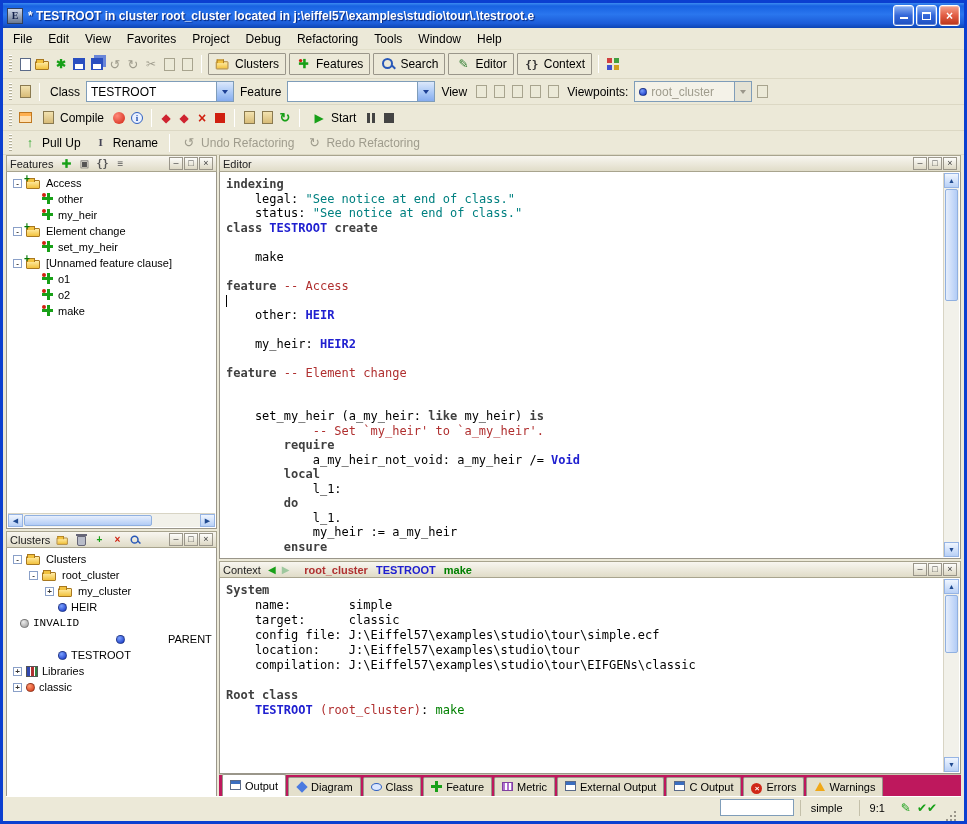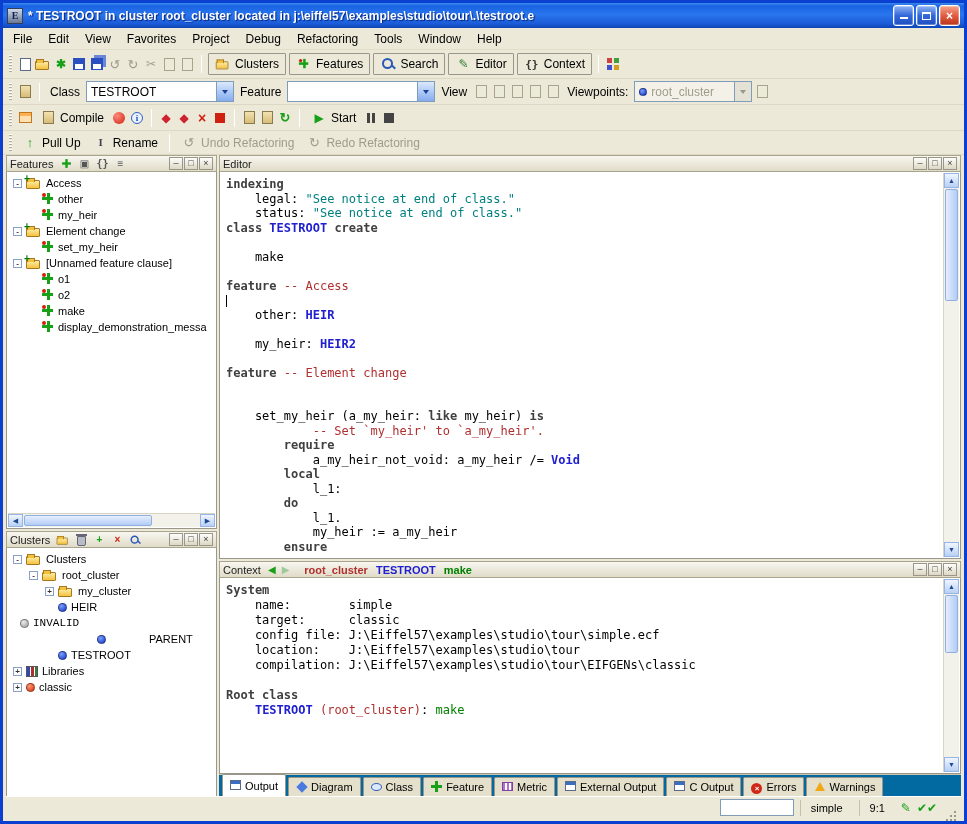--- a/index.html
+++ b/index.html
@@ -130,21 +130,21 @@
 .hscroll .sarr{width:15px}
 .sthumb{background:linear-gradient(90deg,#e6eefc,#b2ccf6);border:1px solid #90b0e0;border-radius:2px}
 .hscroll .sthumb{background:linear-gradient(180deg,#e6eefc,#b2ccf6)}
 
 
 .crumb{font-weight:bold;margin-right:8px}
 .navarr{color:#18a018;font-size:10px;margin:0 1px}
 .navarr.dim{color:#9ec89e}
 
 
-.tabs{position:absolute;left:0;right:0;bottom:0;height:22px;background:#0369a1;display:flex;align-items:flex-end;gap:2px;padding-left:3px;border-top:1px solid #c8c4b0}
+.tabs{position:absolute;left:0;right:0;bottom:0;height:22px;background:#be185d;display:flex;align-items:flex-end;gap:2px;padding-left:3px;border-top:1px solid #c8c4b0}
 .tab{display:flex;align-items:center;gap:4px;font-size:11px;padding:2px 7px;border:1px solid #9a968a;border-bottom:none;background:#e4e0cc;height:19px;border-radius:2px 2px 0 0;white-space:nowrap}
 .tab.sel{background:#fff;height:22px}
 .ti{width:11px;height:11px;flex:none;display:inline-flex;align-items:center;justify-content:center}
 .ti-win{width:11px;height:10px;background:#fff;border:1px solid #5a6a88;position:relative}
 .ti-win::before{content:"";position:absolute;top:0;left:0;right:0;height:3px;background:#3a6ec0}
 .ti-diamond{width:8px;height:8px;background:#4a7ae0;transform:rotate(45deg)}
 .ti-ellipse{width:11px;height:8px;border-radius:50%;background:#dce8ff;border:1px solid #3060c0}
 .ti-metric{width:11px;height:9px;border:1px solid #8040a0;background:repeating-linear-gradient(90deg,#b070d0 0 2px,#fff 2px 4px)}
 .ti-err{width:11px;height:11px;border-radius:50%;background:#d02818;color:#fff;font:bold 8px/11px "Liberation Sans",sans-serif;text-align:center}
 .ti-warn{width:0;height:0;border-left:5px solid transparent;border-right:5px solid transparent;border-bottom:9px solid #f0a818}
@@ -475,27 +475,20 @@
               </span>
               <span class="tlabel">o2</span>
             </div>
             <div class="trow" style="padding-left: 22px;">
               <span class="tgspacer"></span>
               <span class="i-feature">
                 <span class="fdot"></span>
               </span>
               <span class="tlabel">make</span>
             </div>
-            <div class="trow" style="padding-left: 22px;">
-              <span class="tgspacer"></span>
-              <span class="i-feature">
-                <span class="fdot"></span>
-              </span>
-              <span class="tlabel">display_demonstration_messa</span>
-            </div>
           </div>
         <div class="hscroll">
           <span class="sarr">◀</span>
           <span class="sthumb" style="width:128px;margin:1px"></span>
           <span class="sarr" style="margin-left:auto">▶</span>
         </div>
       </div>
     </div>
 
     <div class="panel p-clusters">
@@ -546,21 +539,21 @@
             <div class="trow" style="padding-left: 38px;">
               <span class="tgspacer"></span>
               <span class="i-dot blue"></span>
               <span class="tlabel">HEIR</span>
             </div>
             <div class="trow" style=" font-family: Liberation Mono, monospace;">
               <span class="tgspacer"></span>
               <span class="i-dot gray"></span>
               <span class="tlabel">INVALID</span>
             </div>
-            <div class="trow" style="padding-left: 38px; gap: 43px;">
+            <div class="trow" style="padding-left: 57px; gap: 43px;">
               <span class="tgspacer"></span>
               <span class="i-dot blue"></span>
               <span class="tlabel">PARENT</span>
             </div>
             <div class="trow" style="padding-left: 38px;">
               <span class="tgspacer"></span>
               <span class="i-dot blue"></span>
               <span class="tlabel">TESTROOT</span>
             </div>
             <div class="trow" style="padding-left: 6px;">

